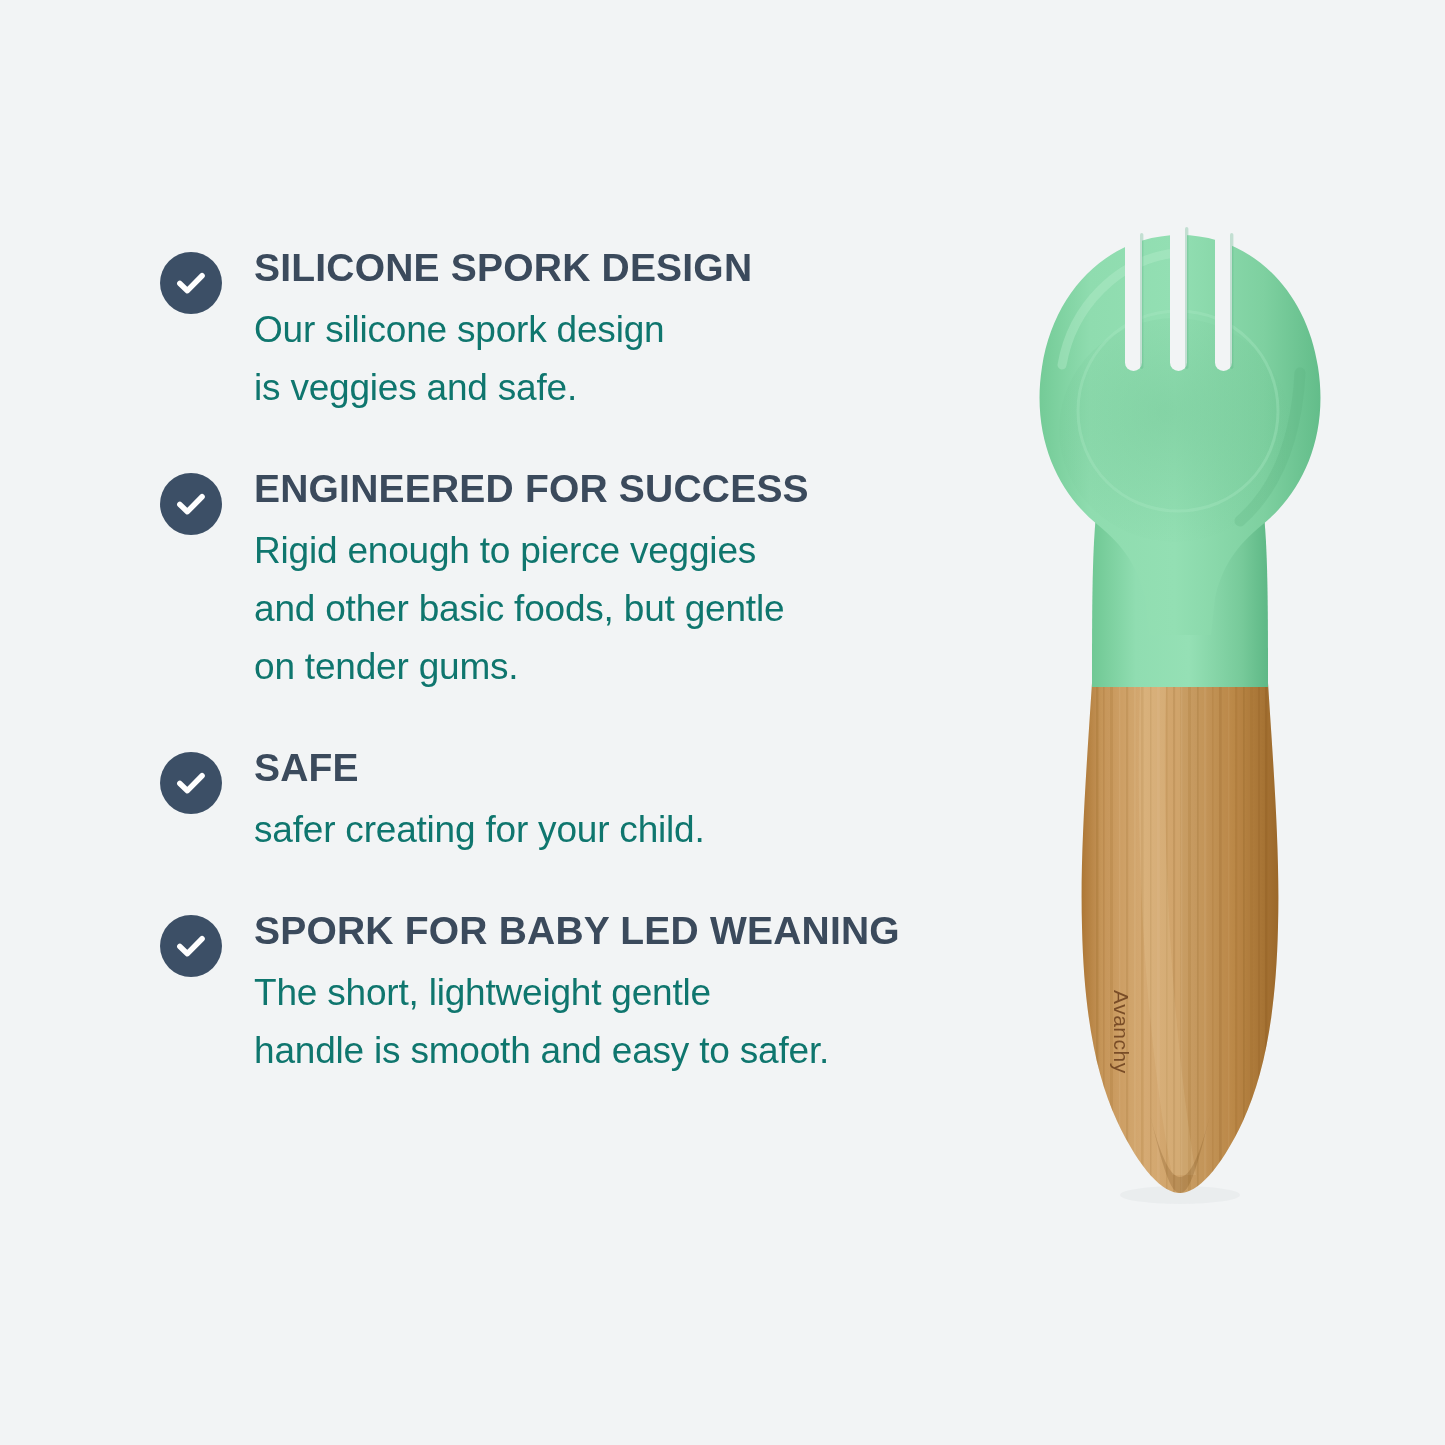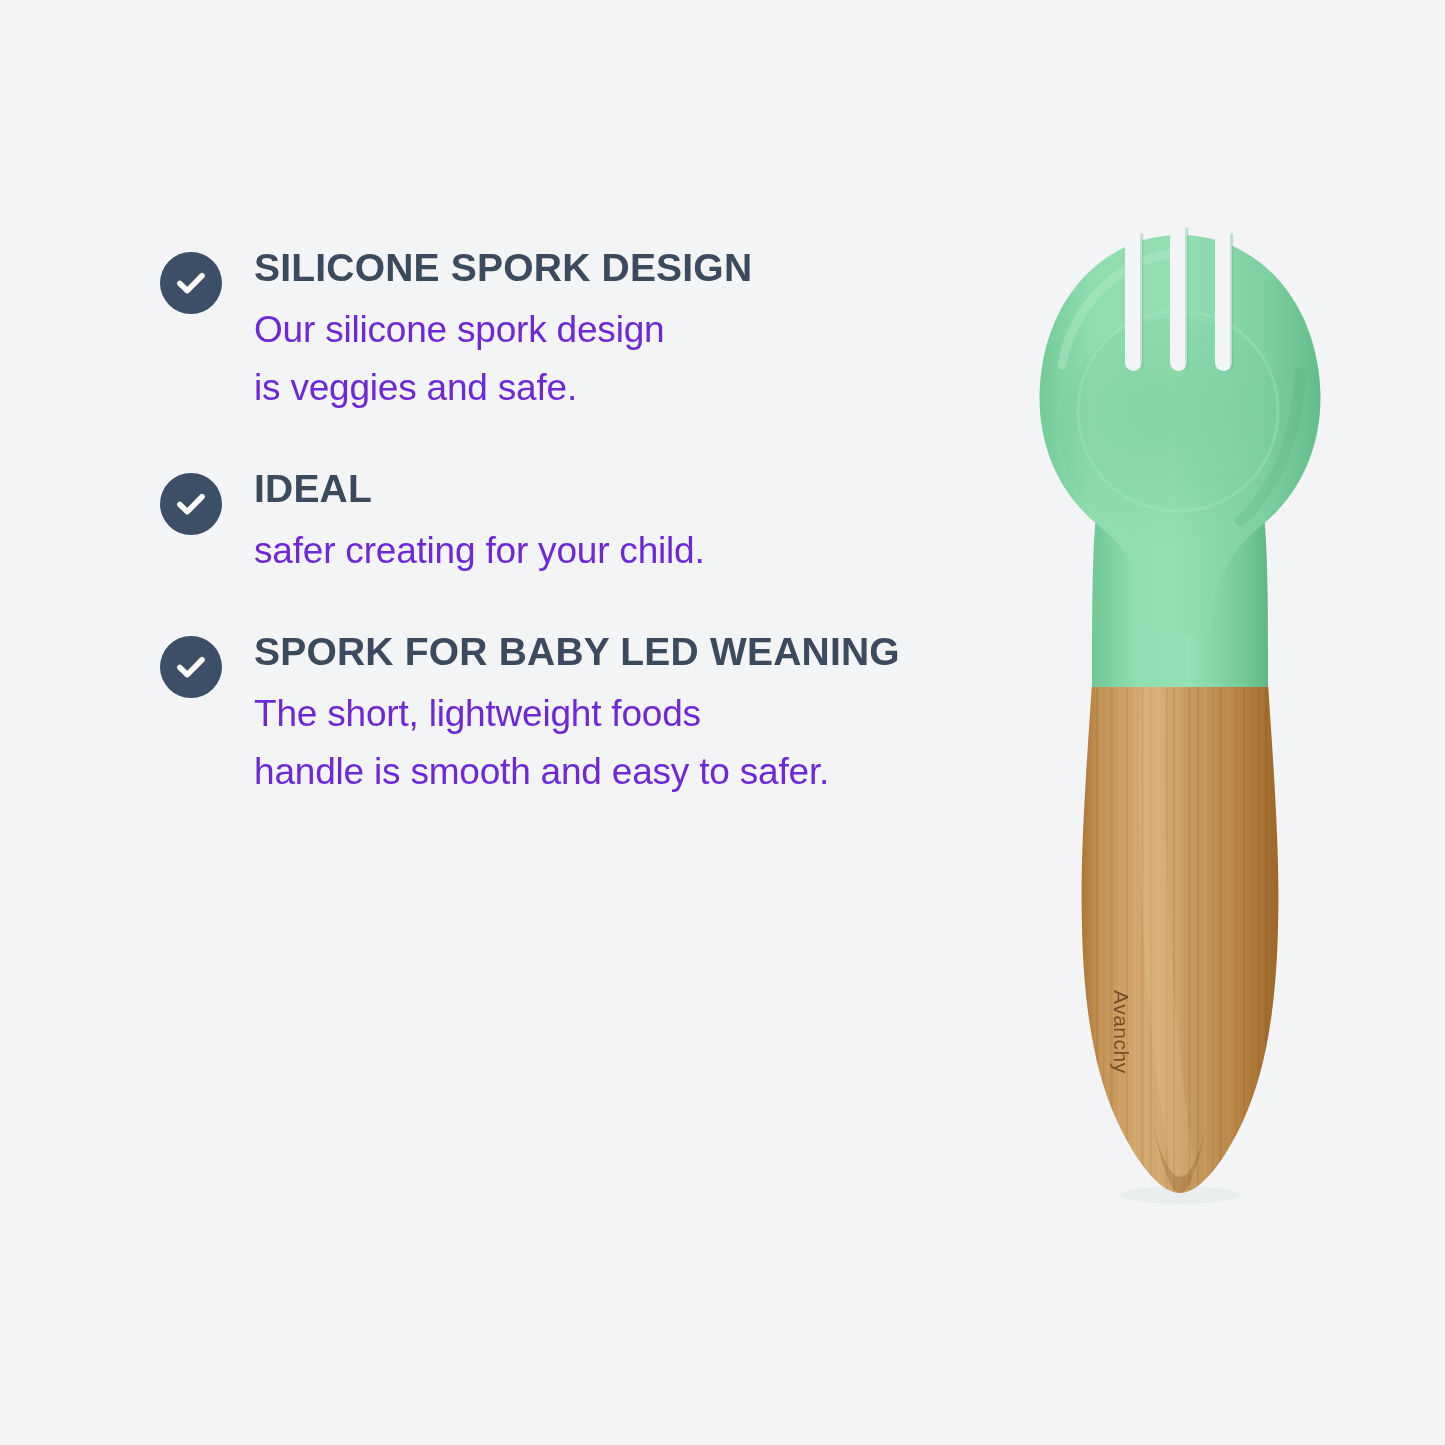--- a/index.html
+++ b/index.html
@@ -38,21 +38,21 @@
     letter-spacing:0.2px;
     color:#3b4a5c;
     line-height:1.05;
     margin:0 0 12px 0;
     white-space:nowrap;
   }
   .feature-body{
     font-family:"Liberation Sans",sans-serif;
     font-weight:300;
     font-size:37px;
-    color:#6d28d9;
+    color:#0f766e;
     line-height:1.57;
     margin:0;
     letter-spacing:-0.2px;
   }
   .feature-body span{display:block;}
 
   
   #product{
     position:absolute;
     left:1000px;top:215px;
@@ -90,45 +90,60 @@
       </div>
       <div class="feature-text">
         <h2 class="feature-title">SILICONE SPORK DESIGN</h2>
         <p class="feature-body">
           <span>Our silicone spork design</span>
           <span>is veggies and safe.</span>
         </p>
       </div>
     </div>
 
-
     <div class="feature">
       <div class="check-circle">
         <svg viewBox="0 0 32 32" aria-hidden="true">
           <path d="M5.5 16.4 L12.6 23.2 L26.4 9.2" fill="none" stroke="#ffffff" stroke-width="5.2" stroke-linecap="round" stroke-linejoin="round"></path>
         </svg>
       </div>
       <div class="feature-text">
-        <h2 class="feature-title">IDEAL</h2>
+        <h2 class="feature-title">ENGINEERED FOR SUCCESS</h2>
         <p class="feature-body">
-          <span>safer creating for your child.</span>
+          <span>Rigid enough to pierce veggies</span>
+          <span>and other basic foods, but gentle</span>
+          <span>on tender gums.</span>
         </p>
       </div>
     </div>
 
     <div class="feature">
       <div class="check-circle">
         <svg viewBox="0 0 32 32" aria-hidden="true">
           <path d="M5.5 16.4 L12.6 23.2 L26.4 9.2" fill="none" stroke="#ffffff" stroke-width="5.2" stroke-linecap="round" stroke-linejoin="round"></path>
         </svg>
       </div>
       <div class="feature-text">
+        <h2 class="feature-title">SAFE</h2>
+        <p class="feature-body">
+          <span>safer creating for your child.</span>
+        </p>
+      </div>
+    </div>
+
+    <div class="feature">
+      <div class="check-circle">
+        <svg viewBox="0 0 32 32" aria-hidden="true">
+          <path d="M5.5 16.4 L12.6 23.2 L26.4 9.2" fill="none" stroke="#ffffff" stroke-width="5.2" stroke-linecap="round" stroke-linejoin="round"></path>
+        </svg>
+      </div>
+      <div class="feature-text">
         <h2 class="feature-title">SPORK FOR BABY LED WEANING</h2>
         <p class="feature-body">
-          <span>The short, lightweight foods</span>
+          <span>The short, lightweight gentle</span>
           <span>handle is smooth and easy to safer.</span>
         </p>
       </div>
     </div>
 
   </div>
 
   <div id="product">
     <svg viewBox="0 0 360 1010" aria-hidden="true">
       <defs>

